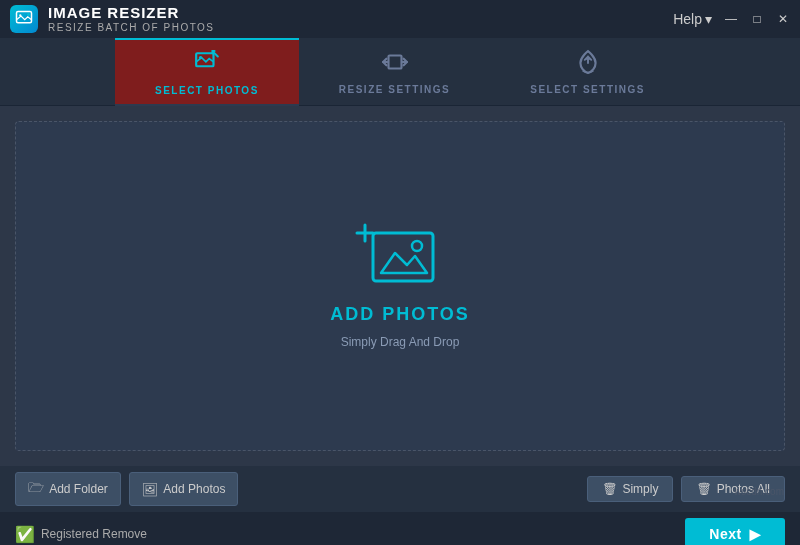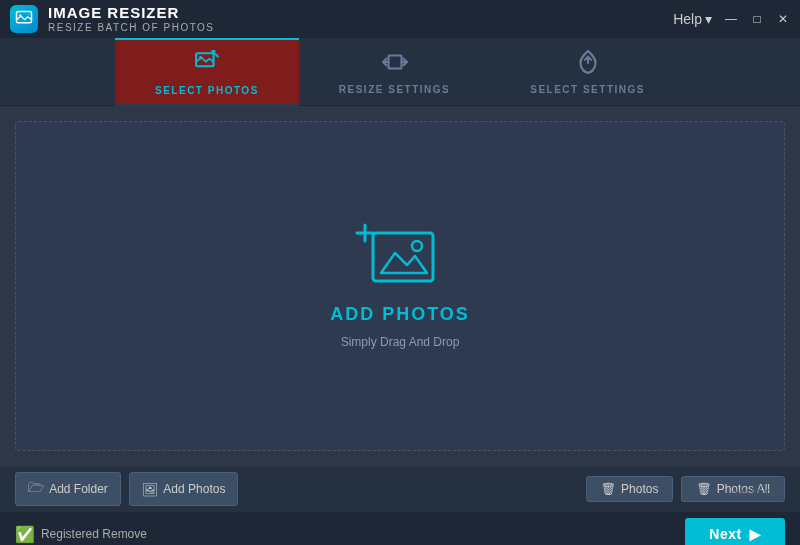--- a/index.html
+++ b/index.html
@@ -349,21 +349,21 @@
       <span>Add Folder</span>
     </button>
     <button class="action-btn">
       <span class="btn-icon">🖼</span>
       <span>Add Photos</span>
     </button>
   </div>
   <div class="bottom-right">
     <button class="remove-btn">
       <span>🗑</span>
-      <span>Photos</span>
+      <span>Simply</span>
     </button>
     <button class="remove-btn">
       <span>🗑</span>
       <span>Photos All</span>
     </button>
   </div>
 </div>
 
 <div class="status-bar">
   <div class="status-left">

